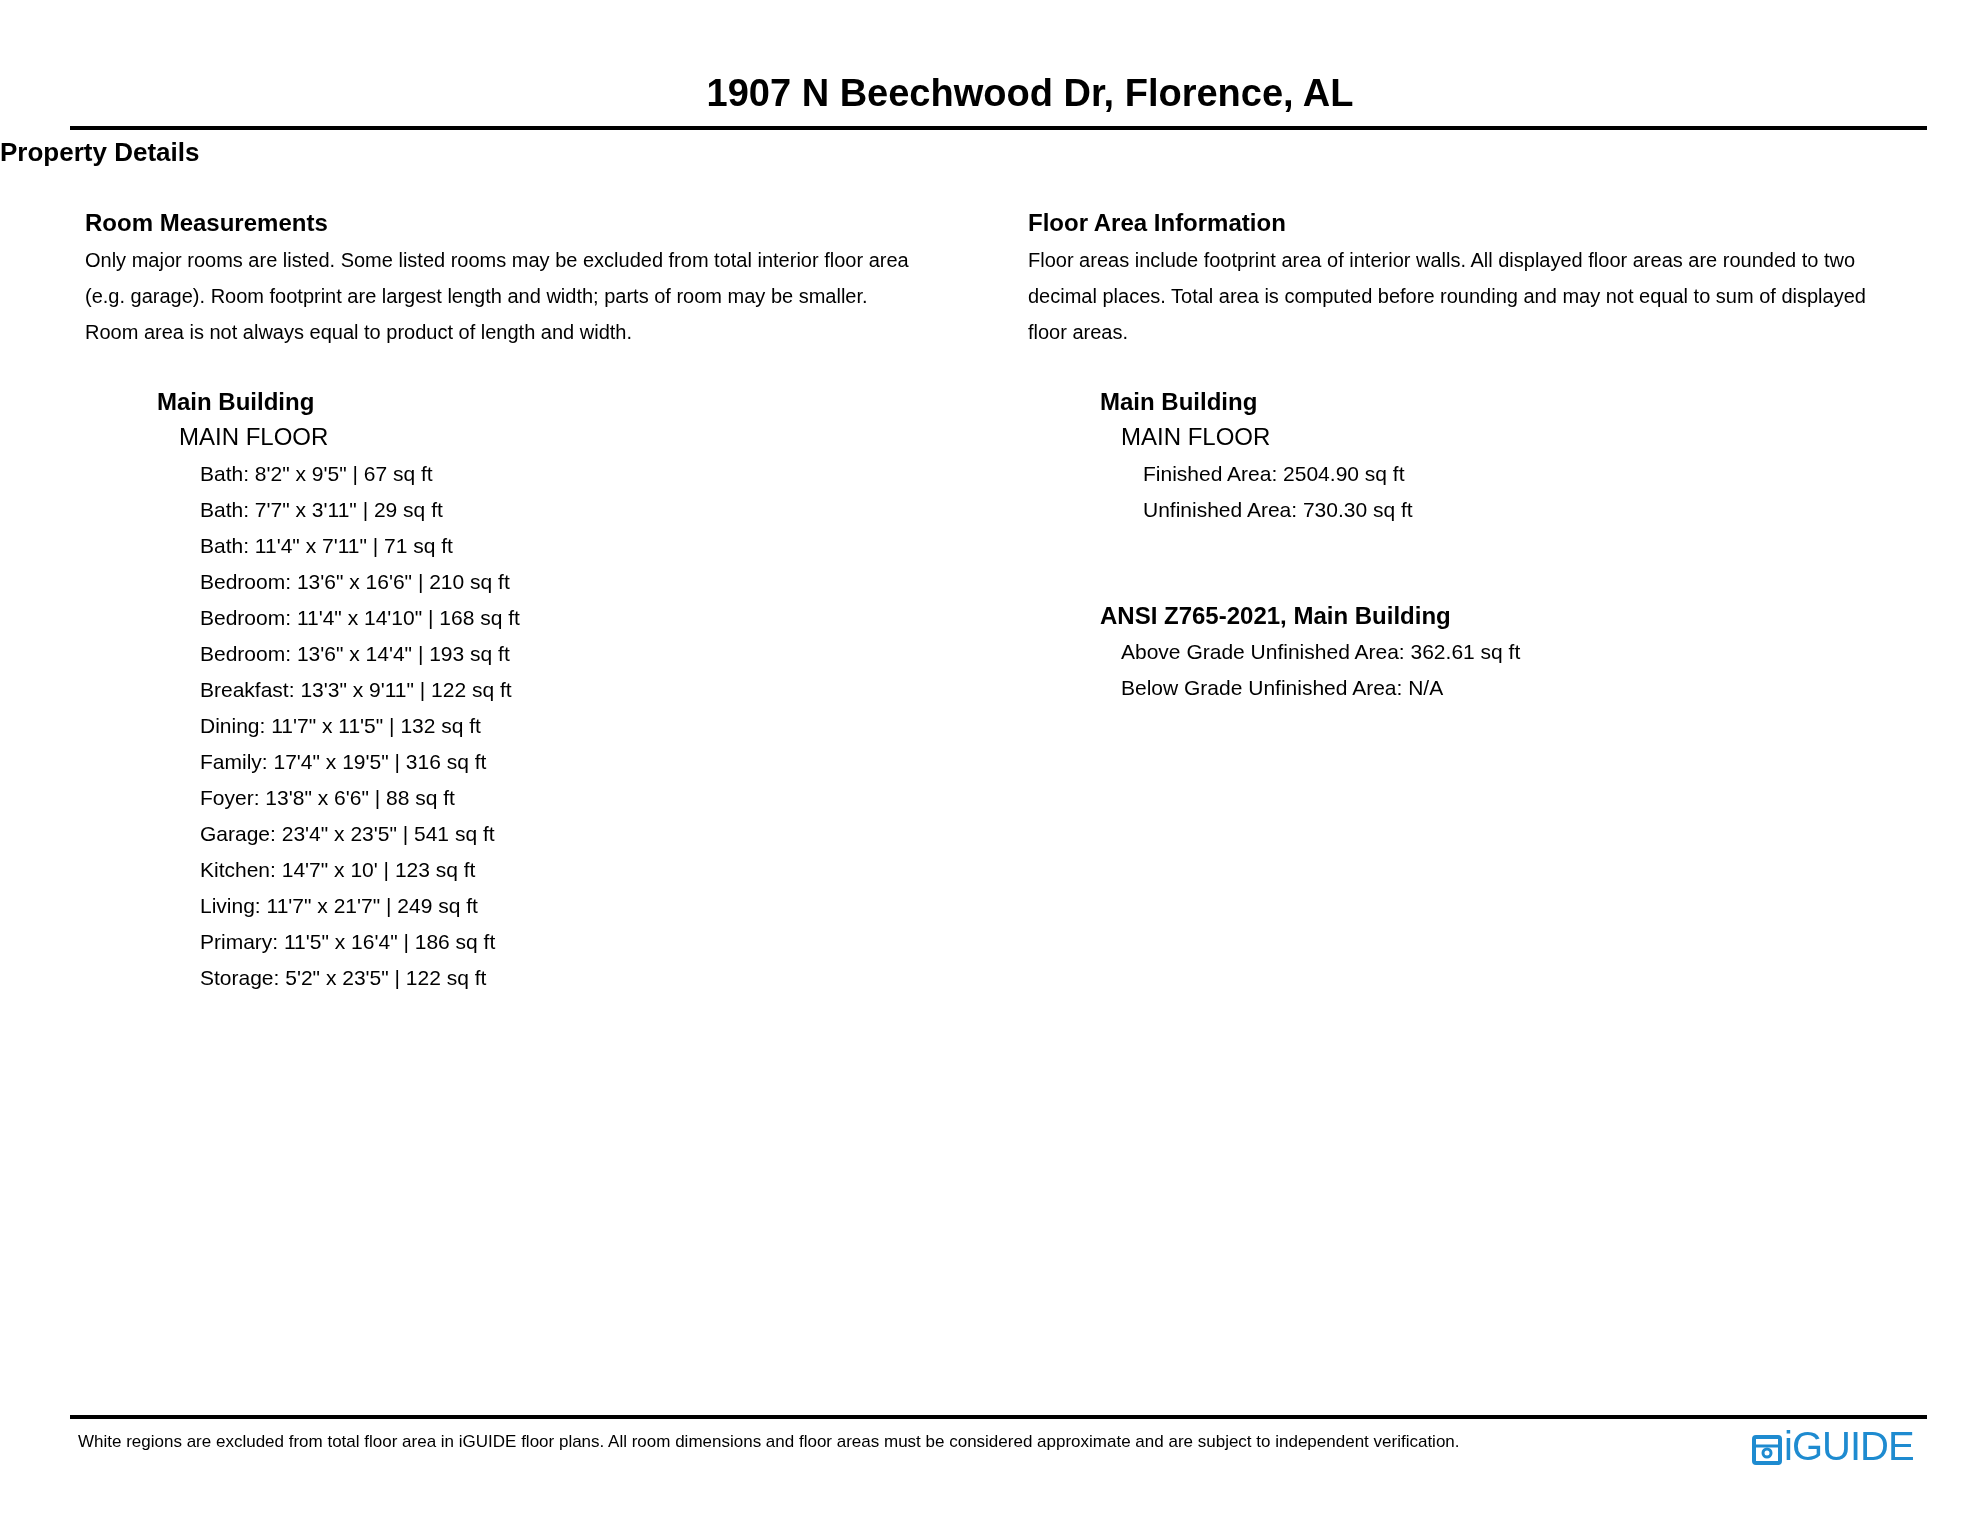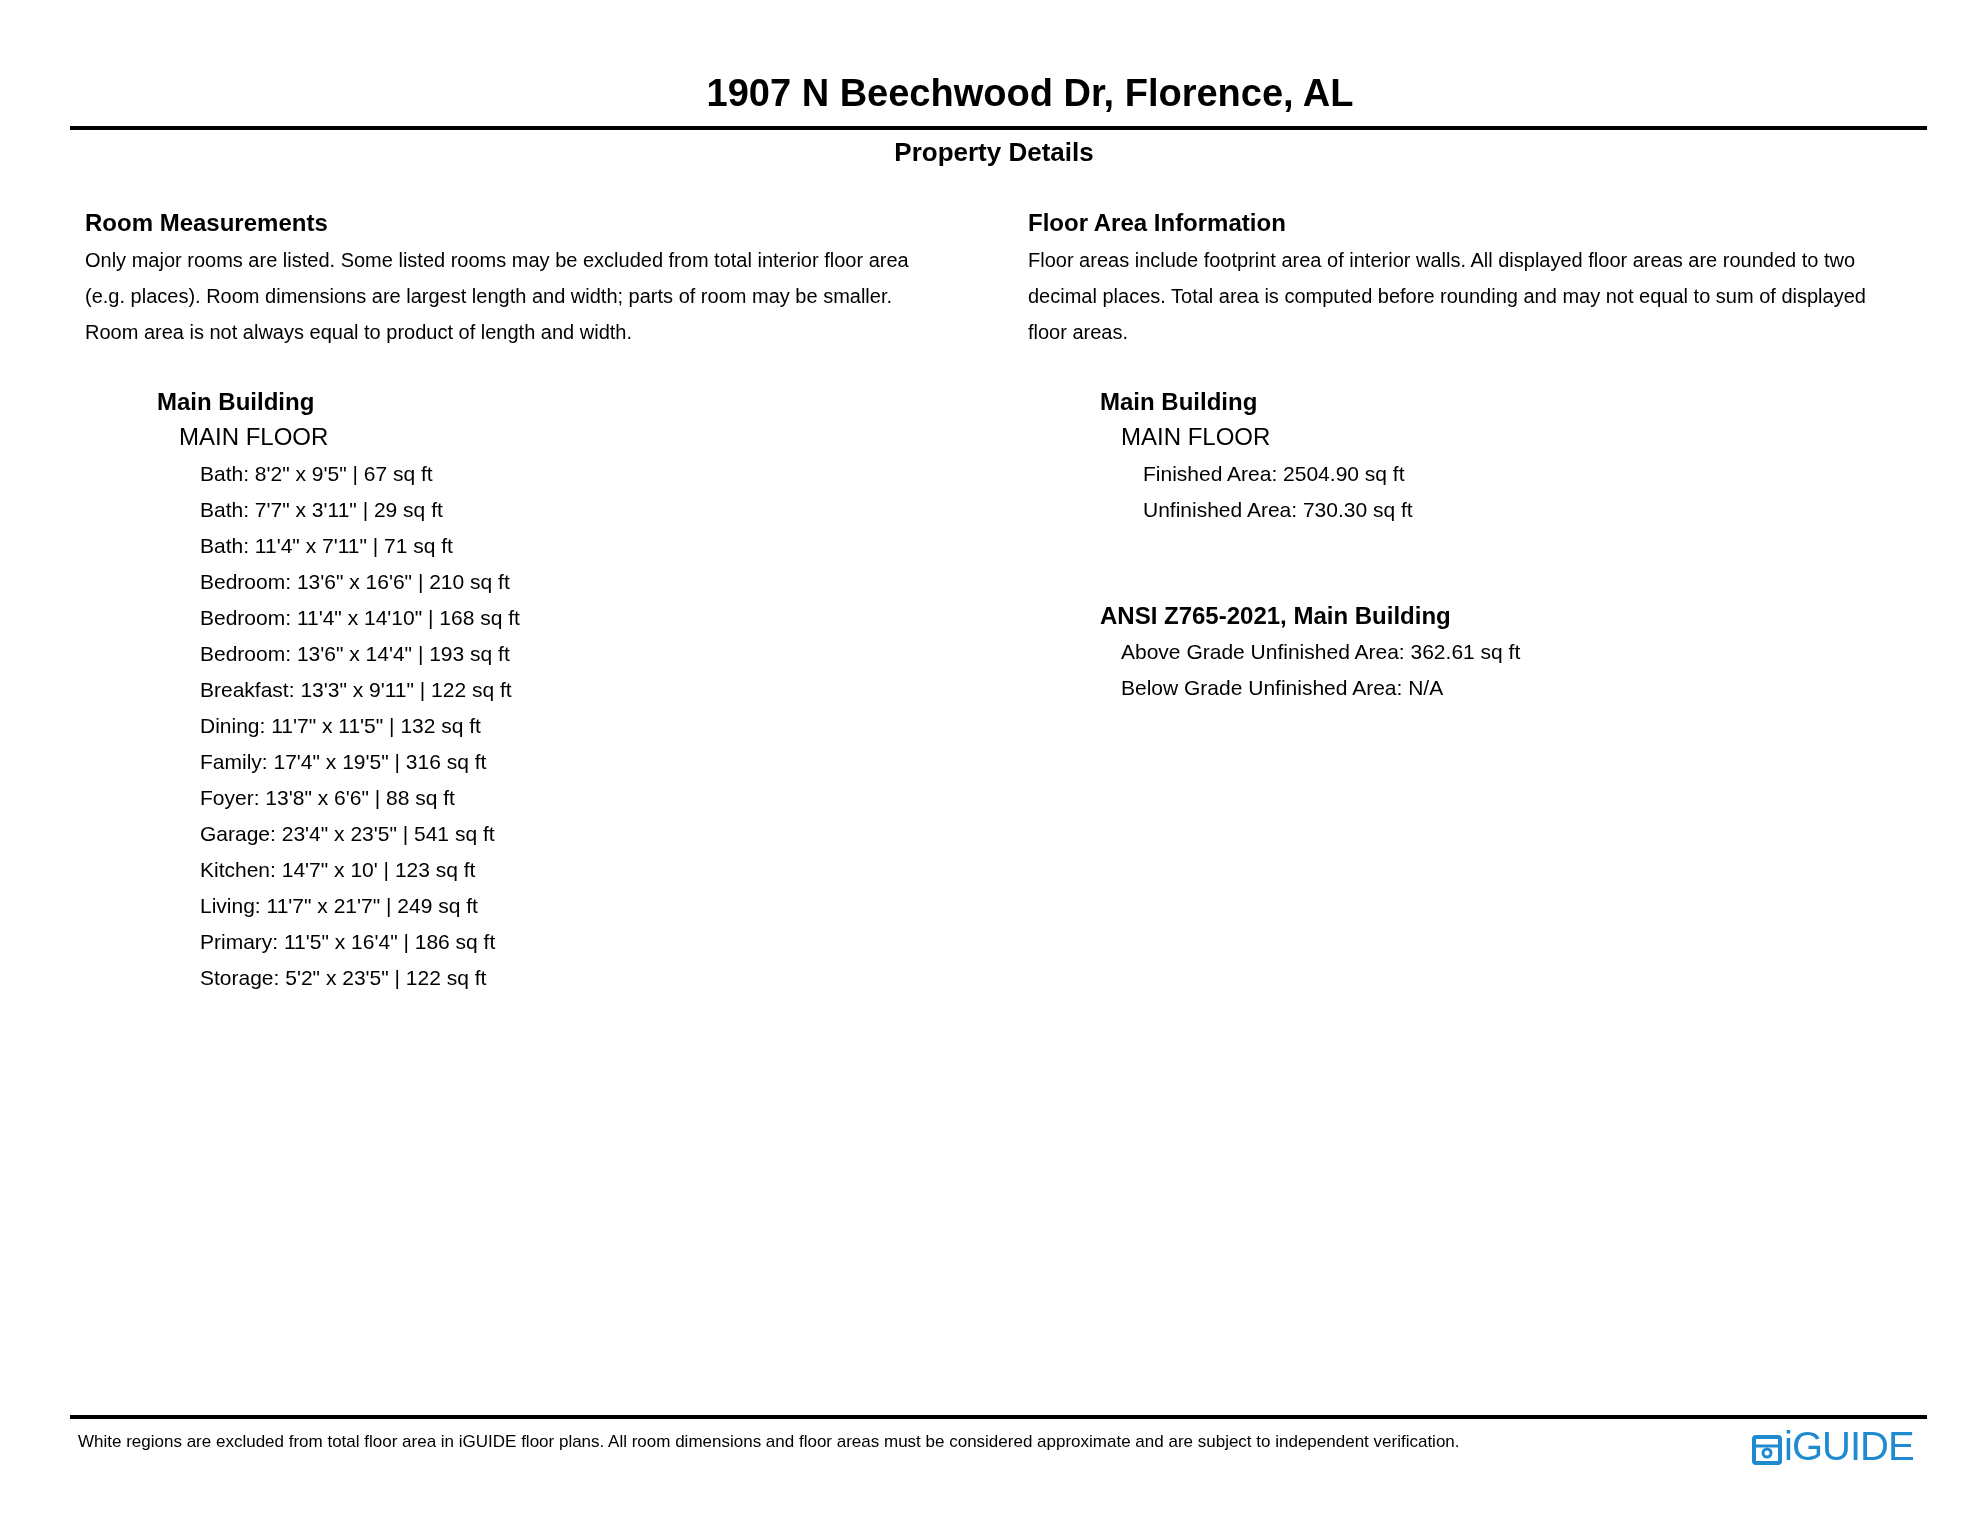--- a/index.html
+++ b/index.html
@@ -1,21 +1,21 @@
 <!DOCTYPE html>
 <html><head>
 <meta charset="utf-8">
 <style>
   html, body { margin:0; padding:0; background:#ffffff; }
   body { width:1988px; height:1536px; position:relative; overflow:hidden;
          font-family:"Liberation Sans", sans-serif; color:#000; }
   .abs { position:absolute; white-space:nowrap; }
   .title { left:0; width:1988px; top:70px; text-align:center; font-size:38px; font-weight:bold; line-height:46px;margin-left:36px; }
   .rule-top { left:70px; width:1857px; top:126px; height:4px; background:#000; }
-  .subtitle { left:0; width:1988px; top:136px; text-align:center; font-size:26px; font-weight:bold; line-height:32px; }
+  .subtitle { left:0; width:1988px; top:136px; font-size:26px; font-weight:bold; line-height:32px; }
   .sec-h { font-size:24px; font-weight:bold; line-height:30px; }
   .para { font-size:20px; line-height:36px; white-space:normal; }
   .bld-h { font-size:24px; font-weight:bold; line-height:30px; }
   .floor-h { font-size:24px; line-height:30px; }
   .item { font-size:21px; line-height:36px; }
   .list { display:flex; flex-direction:column; }
   .rule-bottom { left:70px; width:1857px; top:1415px; height:4px; background:#000; }
   .footer { left:78px; top:1430px; font-size:17px; line-height:24px; }
   .logo { left:1752px; top:1426px; display:flex; align-items:flex-end; color:#1e8bd0; }
   .logo-text { font-size:40px; line-height:40px; font-weight:normal; letter-spacing:-1px; }
@@ -23,21 +23,21 @@
 </head>
 <body>
 
 <div class="abs title">1907 N Beechwood Dr, Florence, AL</div>
 <div class="abs rule-top"></div>
 <div class="abs subtitle">Property Details</div>
 
 <div class="abs sec-h" style="left:85px; top:208px;">Room Measurements</div>
 <div class="abs list" style="left:85px; top:242px;">
   <div class="para">Only major rooms are listed. Some listed rooms may be excluded from total interior floor area</div>
-  <div class="para">(e.g. places). Room dimensions are largest length and width; parts of room may be smaller.</div>
+  <div class="para">(e.g. garage). Room footprint are largest length and width; parts of room may be smaller.</div>
   <div class="para">Room area is not always equal to product of length and width.</div>
 </div>
 <div class="abs bld-h" style="left:157px; top:387px;">Main Building</div>
 <div class="abs floor-h" style="left:179px; top:422px;">MAIN FLOOR</div>
 <div class="abs list" style="left:200px; top:456px;">
   <div class="item">Bath: 8'2" x 9'5" | 67 sq ft</div>
   <div class="item">Bath: 7'7" x 3'11" | 29 sq ft</div>
   <div class="item">Bath: 11'4" x 7'11" | 71 sq ft</div>
   <div class="item">Bedroom: 13'6" x 16'6" | 210 sq ft</div>
   <div class="item">Bedroom: 11'4" x 14'10" | 168 sq ft</div>

